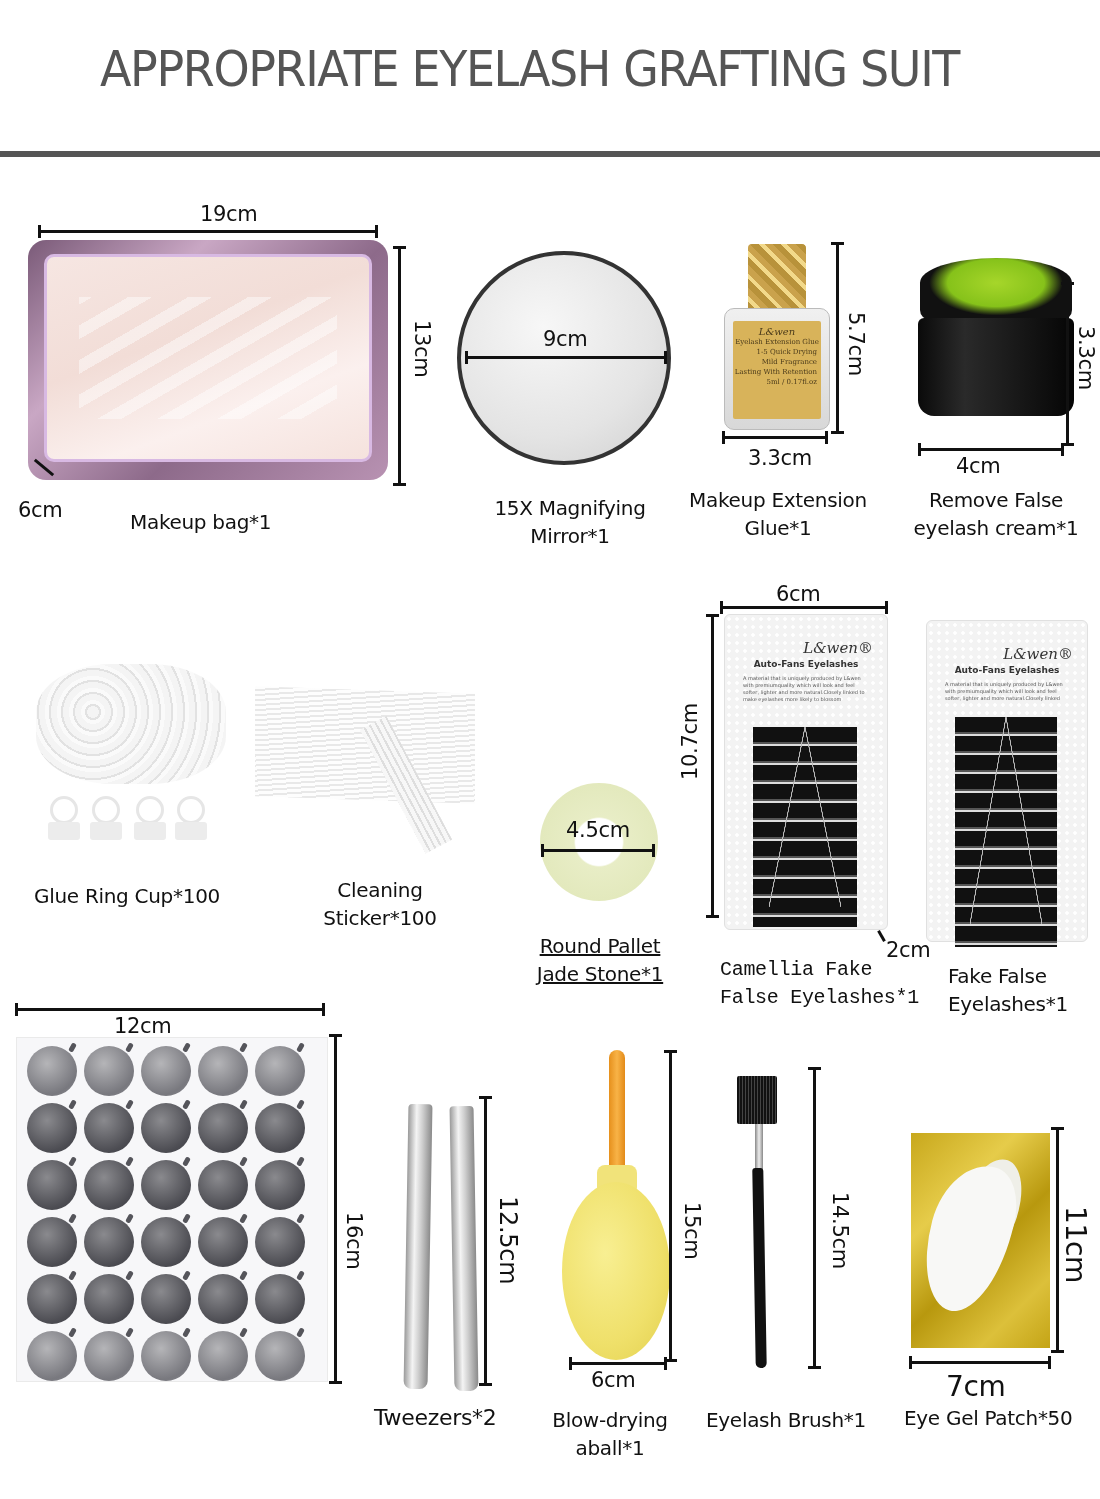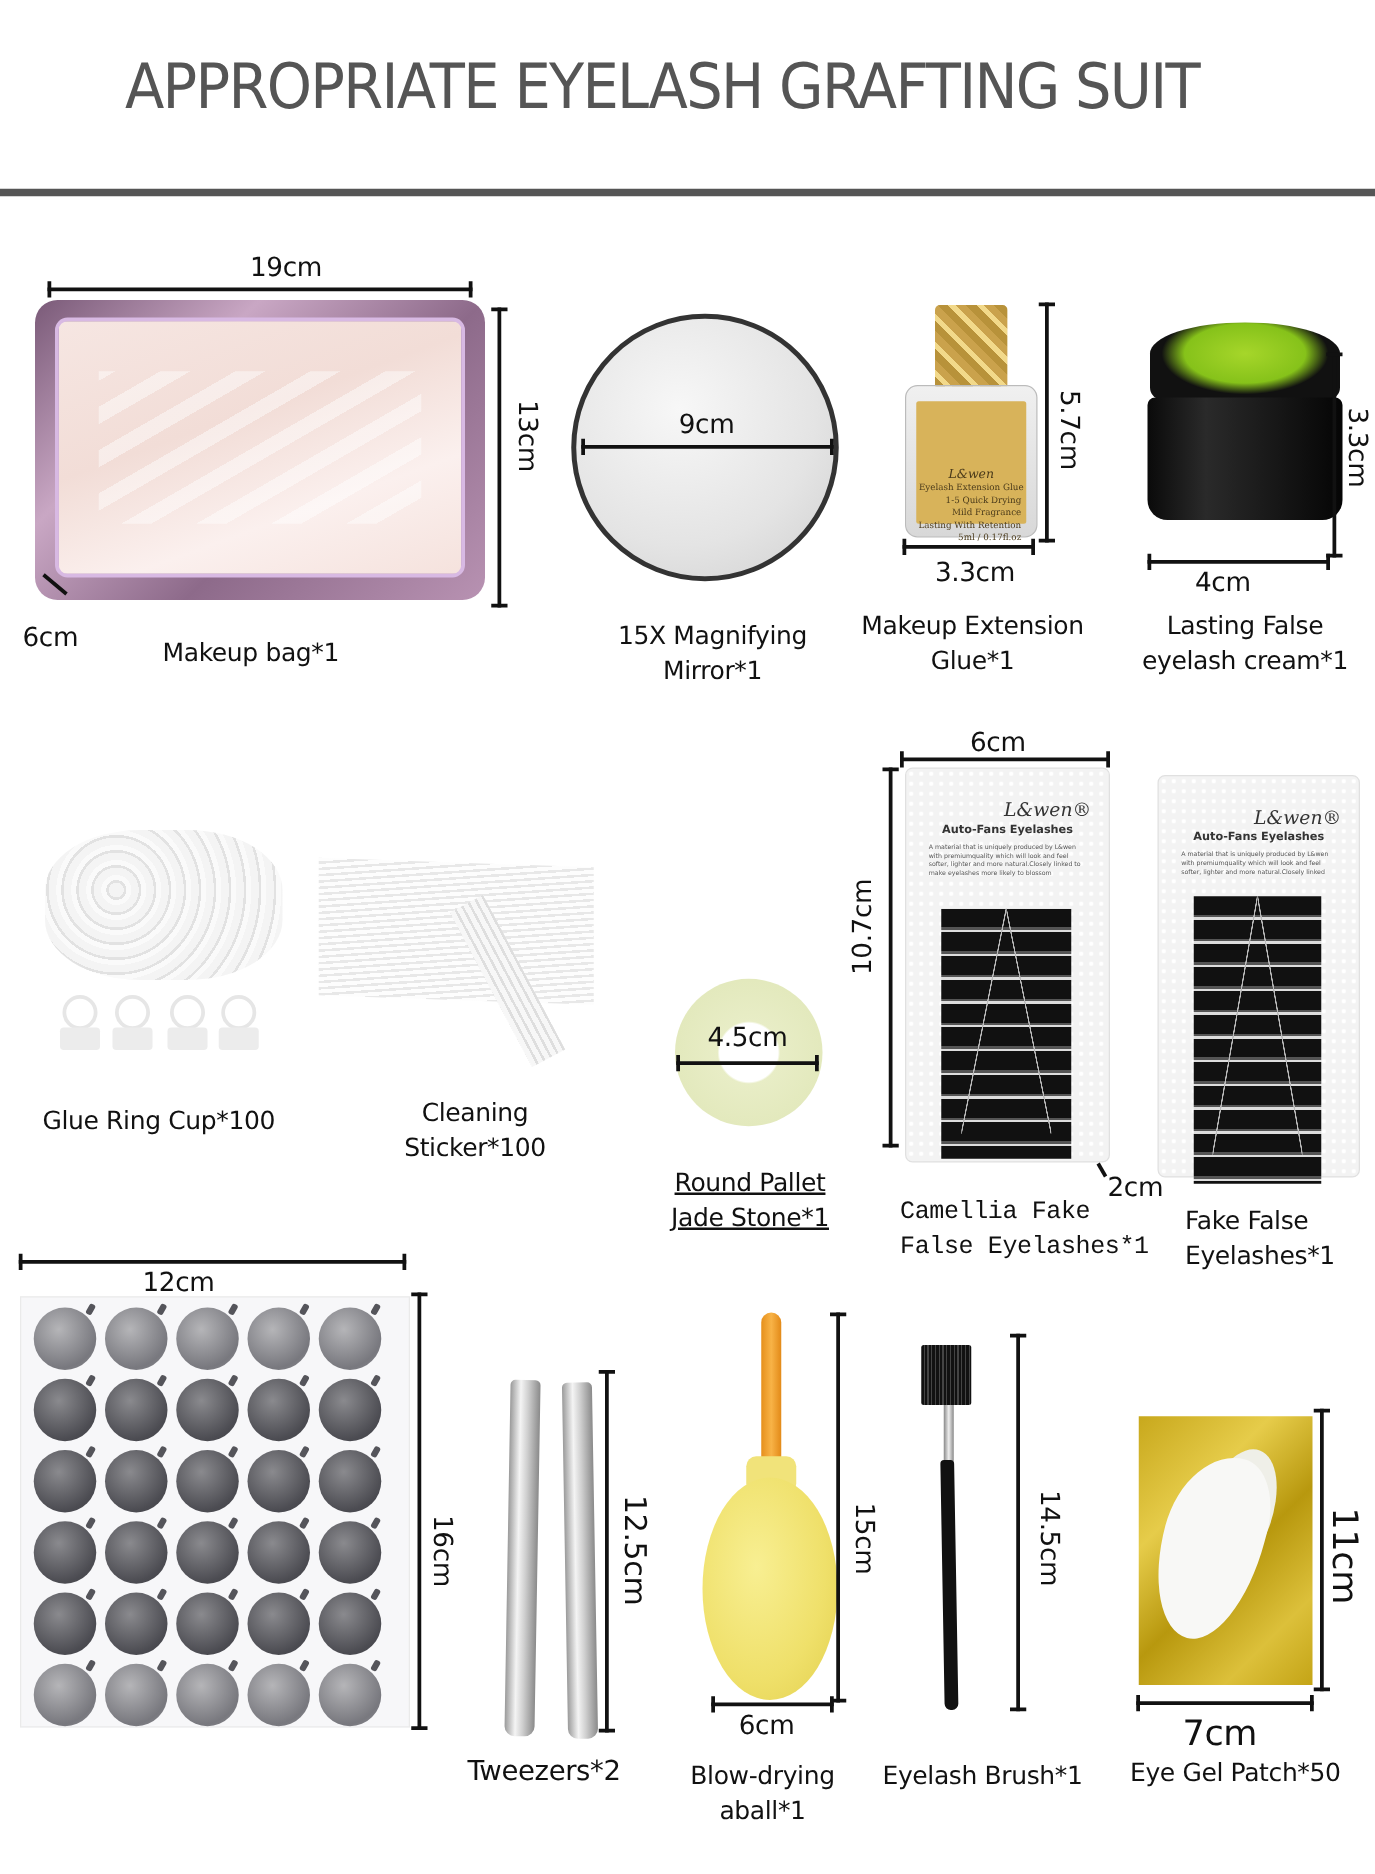--- a/index.html
+++ b/index.html
@@ -35,21 +35,21 @@
             border: 4px solid #333; background: radial-gradient(circle at 40% 35%, #f7f7f7 0%, #e4e4e4 60%, #cfcfcf 100%); }
 
   
   .glue-cap { left: 748px; top: 244px; width: 58px; height: 66px; border-radius: 4px 4px 2px 2px;
               background: repeating-linear-gradient(45deg, #b8923a 0 6px, #f2d98a 6px 10px, #caa24c 10px 16px),
                           #d9b65a; }
   .glue-body { left: 724px; top: 308px; width: 106px; height: 122px; border-radius: 10px;
                background: linear-gradient(180deg, #f0f0f0, #d8d8d8); border: 1px solid #bbb; }
   .glue-label { position: absolute; left: 8px; top: 12px; right: 8px; bottom: 10px; background: #d8b35a; border-radius: 2px;
                 font-family: "DejaVu Serif", serif; color: #4a3a1a; font-size: 7px; text-align: center; padding-top: 6px; line-height: 10px; }
-  .glue-label .brand { font-style: italic; font-size: 10px; margin-top: 48px; }
+  .glue-label .brand { font-style: italic; font-size: 10px; }
 
   
   .jar-top { left: 920px; top: 258px; width: 152px; height: 62px; border-radius: 50% 50% 10px 10px / 40% 40% 10px 10px;
              background: radial-gradient(ellipse at 50% 40%, #a6d62a 0%, #86c21a 45%, #111 62%); }
   .jar-body { left: 918px; top: 318px; width: 156px; height: 98px; border-radius: 6px 6px 16px 16px;
               background: linear-gradient(90deg, #0a0a0a, #2a2a2a 30%, #151515 70%, #050505); }
 
   
   .rings-pile { left: 36px; top: 664px; width: 190px; height: 120px; border-radius: 40%;
                 background: repeating-radial-gradient(circle at 30% 40%, #f4f4f4 0 6px, #e2e2e2 6px 8px, #fafafa 8px 12px); }
@@ -161,21 +161,21 @@
 </div>
 
 <div>
   <div class="abs jar-top"></div>
   <div class="abs jar-body"></div>
   <div class="abs vline" style="left:1066px;top:282px;height:164px;"></div>
   <div class="abs dim v" style="left:1098px;top:326px;">3.3cm</div>
   <div class="abs hline" style="left:918px;top:448px;width:146px;"></div>
   <div class="abs dim" style="left:956px;top:454px;">4cm</div>
   <div class="abs label" style="left:896px;top:486px;width:200px;">
-    <div>Lasting False</div>
+    <div>Remove False</div>
       <div>eyelash cream*1</div>
   </div>
 </div>
 
 <div>
   <div class="abs rings-pile"></div>
   <div class="abs ring" style="left:48px;top:796px;">
       <div class="loop"></div>
       <div class="cup"></div>
     </div>

